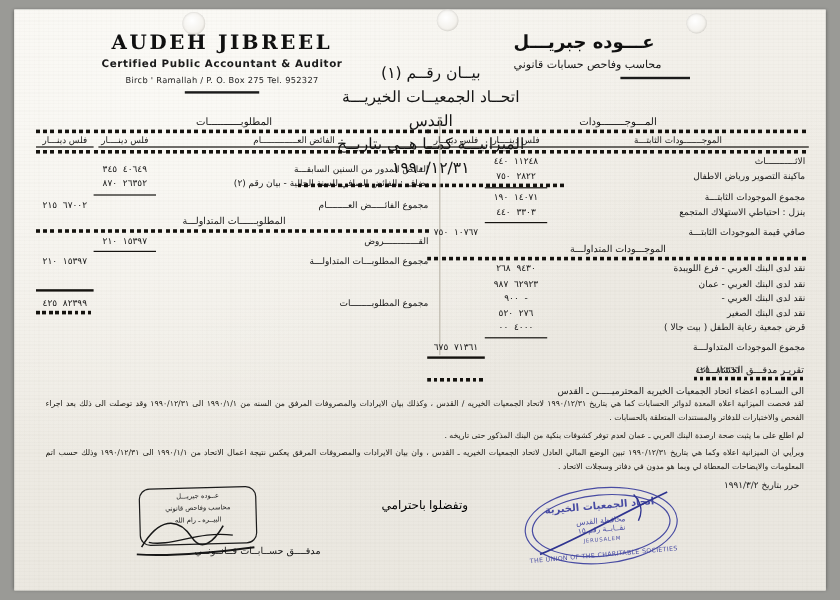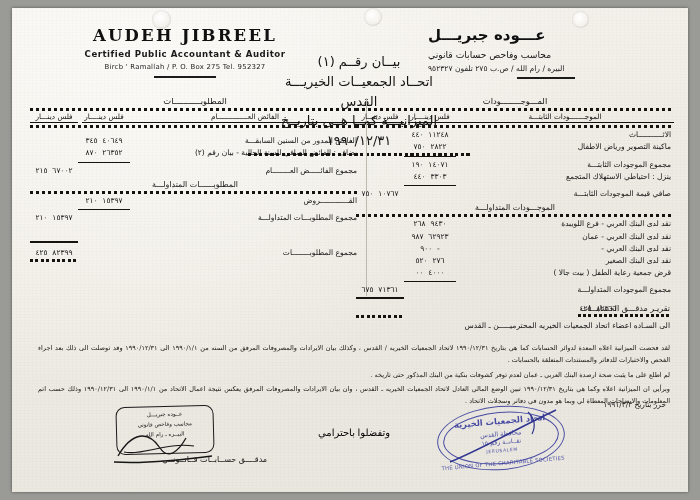--- a/index.html
+++ b/index.html
@@ -122,21 +122,21 @@
 
   
   .report{position:absolute;left:26px;top:296px;right:18px;}
   .rep-title{text-align:right;font-size:8px;color:#141414;}
   .rep-dash{
     width:92px;height:2.6px;margin-left:auto;margin-top:1px;
     background-image:repeating-linear-gradient(90deg,#15130f 0 3px,rgba(0,0,0,0) 3px 5.2px);
   }
   .rep-to{text-align:right;font-size:7.6px;margin-top:4px;color:#141414;}
   .rep-body{
-    margin-top:12px;font-size:6.5px;line-height:1.92;text-align:justify;color:#18160f;
+    margin-top:0;font-size:6.5px;line-height:1.92;text-align:justify;color:#18160f;
   }
   .rep-sign{margin-top:19px;font-size:10px;text-align:right;font-family:Liberation Serif, serif;}
 
   
   .foot-date{
     position:absolute;right:22px;top:392px;font-size:7.4px;color:#141414;
   }
   .stamp-oval{
     position:absolute;left:425px;top:398px;width:126px;height:62px;
     border:1.6px solid #3b3f9e;border-radius:50%;
@@ -197,21 +197,20 @@
   <div class="hdr-en">
     <div class="name">AUDEH JIBREEL</div>
     <div class="role">Certified Public Accountant &amp; Auditor</div>
     <div class="addr">Bircb ' Ramallah / P. O. Box 275  Tel. 952327</div>
     <div class="rule"></div>
   </div>
 
   <div class="hdr-ar ar">
     <div class="name">عـــوده جبريـــل</div>
     <div class="role">محاسب وفاحص حسابات قانوني</div>
-    <div class="addr">البيره / رام الله / ص.ب ٢٧٥ تلفون ٩٥٢٣٢٧</div>
     <div class="rule"></div>
   </div>
 
   <div class="title-block ar">
     <div class="t">بيــان رقــم (١)</div>
     <div class="t wide">اتحــاد الجمعيــات الخيريـــة</div>
     <div class="t">القدس</div>
     <div class="t">الميزانيـــة كمــا هــي بتاريــخ ١٩٩٠/١٢/٣١</div>
     <div class="dashrule"></div>
   </div>

